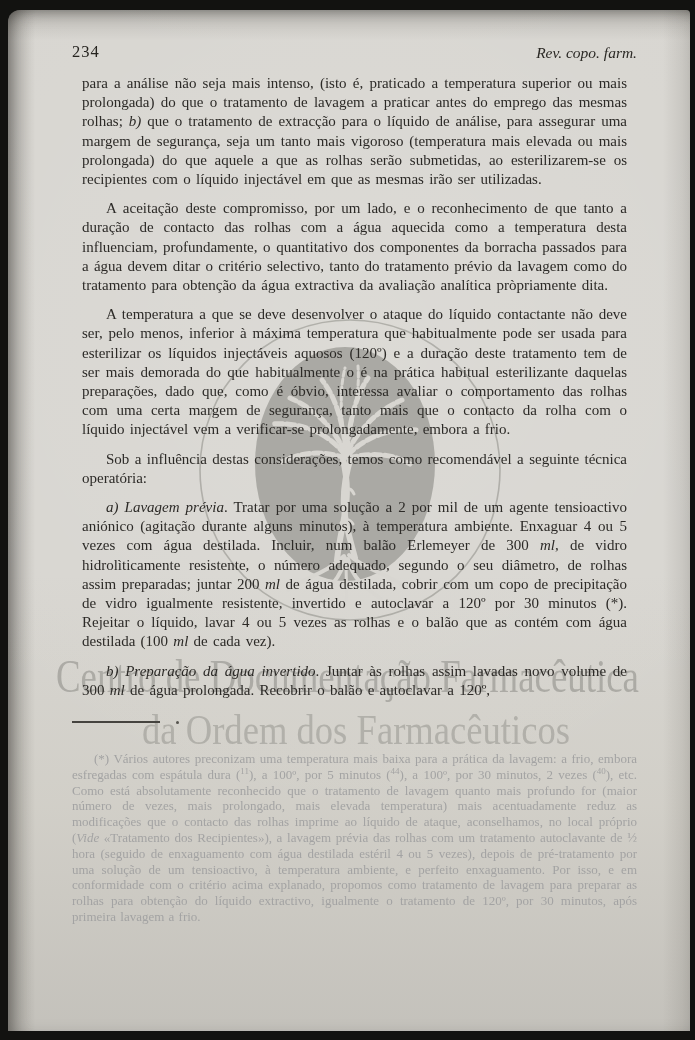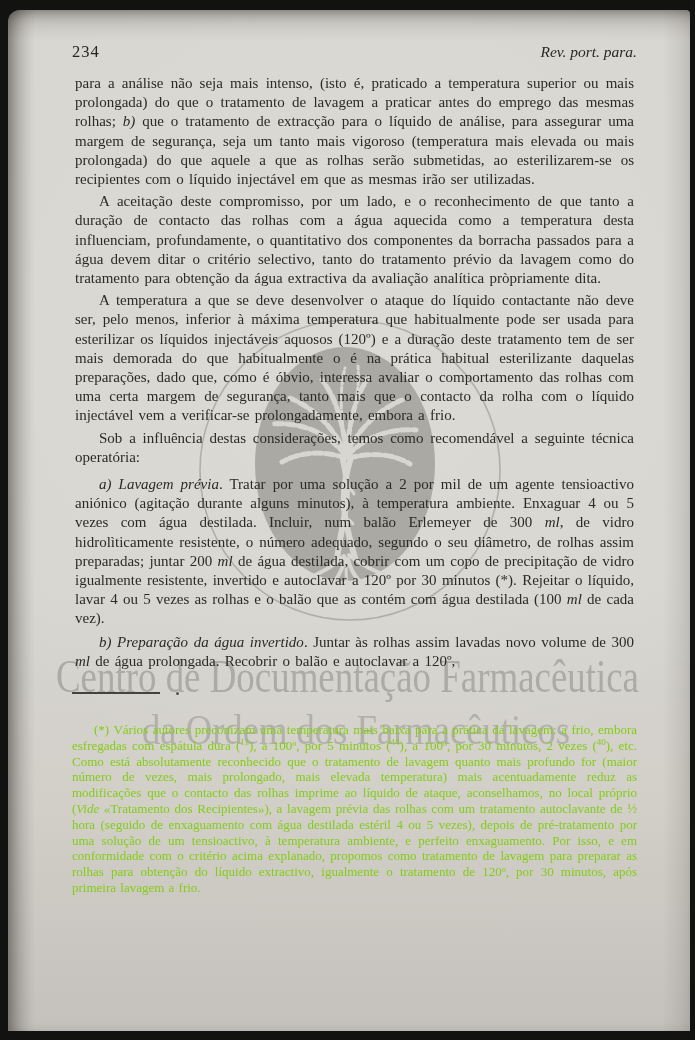--- a/index.html
+++ b/index.html
@@ -10,35 +10,35 @@
          background:
            radial-gradient(120% 80% at 50% 32%, rgba(255,255,255,.10), rgba(0,0,0,0) 62%),
            linear-gradient(90deg, rgba(60,56,50,.22), rgba(0,0,0,0) 4%, rgba(0,0,0,0) 96%, rgba(60,56,50,.14)),
            linear-gradient(180deg, rgba(60,56,50,.18), rgba(0,0,0,0) 3%, rgba(0,0,0,0) 55%, rgba(150,144,120,.10) 78%, rgba(90,86,74,.16)),
            #d8d6d1;
          border-top-left-radius:12px;border-top-right-radius:4px;
          box-shadow:inset 14px 0 20px -12px rgba(35,33,30,.55), inset 0 12px 16px -12px rgba(35,33,30,.5);}
   .wm-layer{position:absolute;left:0;top:0;width:695px;height:1040px;pointer-events:none;}
   .content{position:absolute;left:8px;top:10px;right:5px;bottom:9px;padding:32px 53px 0 64px;
            box-sizing:border-box;z-index:2;}
-  .hdr{display:flex;justify-content:space-between;align-items:center;height:20px;
+  .hdr{display:flex;justify-content:space-between;align-items:flex-end;height:20px;
        color:#262420;font-size:16.5px;}
   .hdr .pgnum{letter-spacing:1px;}
   .hdr .jrnl{font-style:italic;font-size:15.5px;color:#2b2925;}
   .bodytext{margin-top:12px;color:#2c2a27;font-size:15px;line-height:19.2px;}
-  .para{margin:3px;text-align:justify;text-justify:inter-word;word-spacing:1.5px;}
+  .para{margin:10px;text-align:justify;text-justify:inter-word;word-spacing:1.5px;}
   .para.ind{text-indent:24px;font-family:Liberation Serif, serif;}
   .para.gap8{margin-top:8px;}
   .para.gap4{margin-top:4px;}
   .it{font-style:italic;}
   sup{font-size:9px;line-height:0;}
   .rule-row{position:relative;margin-top:21px;height:3px;}
   .rule{width:88px;height:2px;background:#45433f;}
   .rule-dot{position:absolute;left:104px;top:0;width:3px;height:3px;background:#56544f;border-radius:50%;}
-  .footnote{margin-top:27px;color:#84cc16;font-size:13px;line-height:15.8px;
+  .footnote{margin-top:27px;color:#a3a3a3;font-size:13px;line-height:15.8px;
             text-align:justify;text-justify:inter-word;text-indent:22px;word-spacing:1px;}
 </style>
 </head>
 <body>
 
 <div class="stage">
   <div class="paper"></div>
 
   <svg class="wm-layer" width="695" height="1040" viewBox="0 0 695 1040">
     <g>
@@ -77,21 +77,21 @@
     </g>
     <g font-family="Liberation Serif, DejaVu Serif, serif" fill="#6f6f69">
       <text x="56" y="692" font-size="46" fill-opacity="0.40" textLength="583" lengthAdjust="spacingAndGlyphs">Centro de Documentação Farmacêutica</text>
       <text x="142" y="744" font-size="42" fill-opacity="0.34" textLength="428" lengthAdjust="spacingAndGlyphs">da Ordem dos Farmacêuticos</text>
     </g>
   </svg>
 
   <div class="content">
     <div class="hdr">
       <span class="pgnum">234</span>
-      <span class="jrnl">Rev. port. para.</span>
+      <span class="jrnl">Rev. copo. farm.</span>
     </div>
 
     <div class="bodytext" id="body-paragraphs">
         <p class="para"><span>para a análise não seja mais intenso, (isto é, praticado a temperatura superior ou mais prolongada) do que o tratamento de lavagem a praticar antes do emprego das mesmas rolhas; </span><span class="it">b)</span><span> que o tratamento de extracção para o líquido de análise, para assegurar uma margem de segurança, seja um tanto mais vigoroso (temperatura mais elevada ou mais prolongada) do que aquele a que as rolhas serão submetidas, ao esterilizarem-se os recipientes com o líquido injectável em que as mesmas irão ser utilizadas.</span></p>
         <p class="para ind"><span>A aceitação deste compromisso, por um lado, e o reconhecimento de que tanto a duração de contacto das rolhas com a água aquecida como a temperatura desta influenciam, profundamente, o quantitativo dos componentes da borracha passados para a água devem ditar o critério selectivo, tanto do tratamento prévio da lavagem como do tratamento para obtenção da água extractiva da avaliação analítica pròpriamente dita.</span></p>
         <p class="para ind"><span>A temperatura a que se deve desenvolver o ataque do líquido contactante não deve ser, pelo menos, inferior à máxima temperatura que habitualmente pode ser usada para esterilizar os líquidos injectáveis aquosos (120º) e a duração deste tratamento tem de ser mais demorada do que habitualmente o é na prática habitual esterilizante daquelas preparações, dado que, como é óbvio, interessa avaliar o comportamento das rolhas com uma certa margem de segurança, tanto mais que o contacto da rolha com o líquido injectável vem a verificar-se prolongadamente, embora a frio.</span></p>
         <p class="para ind"><span>Sob a influência destas considerações, temos como recomendável a seguinte técnica operatória:</span></p>
         <p class="para ind gap8"><span class="it">a) Lavagem prévia</span><span>. Tratar por uma solução a 2 por mil de um agente tensioactivo aniónico (agitação durante alguns minutos), à temperatura ambiente. Enxaguar 4 ou 5 vezes com água destilada. Incluir, num balão Erlemeyer de 300 </span><span class="it">ml</span><span>, de vidro hidrolìticamente resistente, o número adequado, segundo o seu diâmetro, de rolhas assim preparadas; juntar 200 </span><span class="it">ml</span><span> de água destilada, cobrir com um copo de precipitação de vidro igualmente resistente, invertido e autoclavar a 120º por 30 minutos (*). Rejeitar o líquido, lavar 4 ou 5 vezes as rolhas e o balão que as contém com água destilada (100 </span><span class="it">ml</span><span> de cada vez).</span></p>
         <p class="para ind gap4"><span class="it">b) Preparação da água invertido</span><span>. Juntar às rolhas assim lavadas novo volume de 300 </span><span class="it">ml</span><span> de água prolongada. Recobrir o balão e autoclavar a 120º,</span></p>
       </div>

